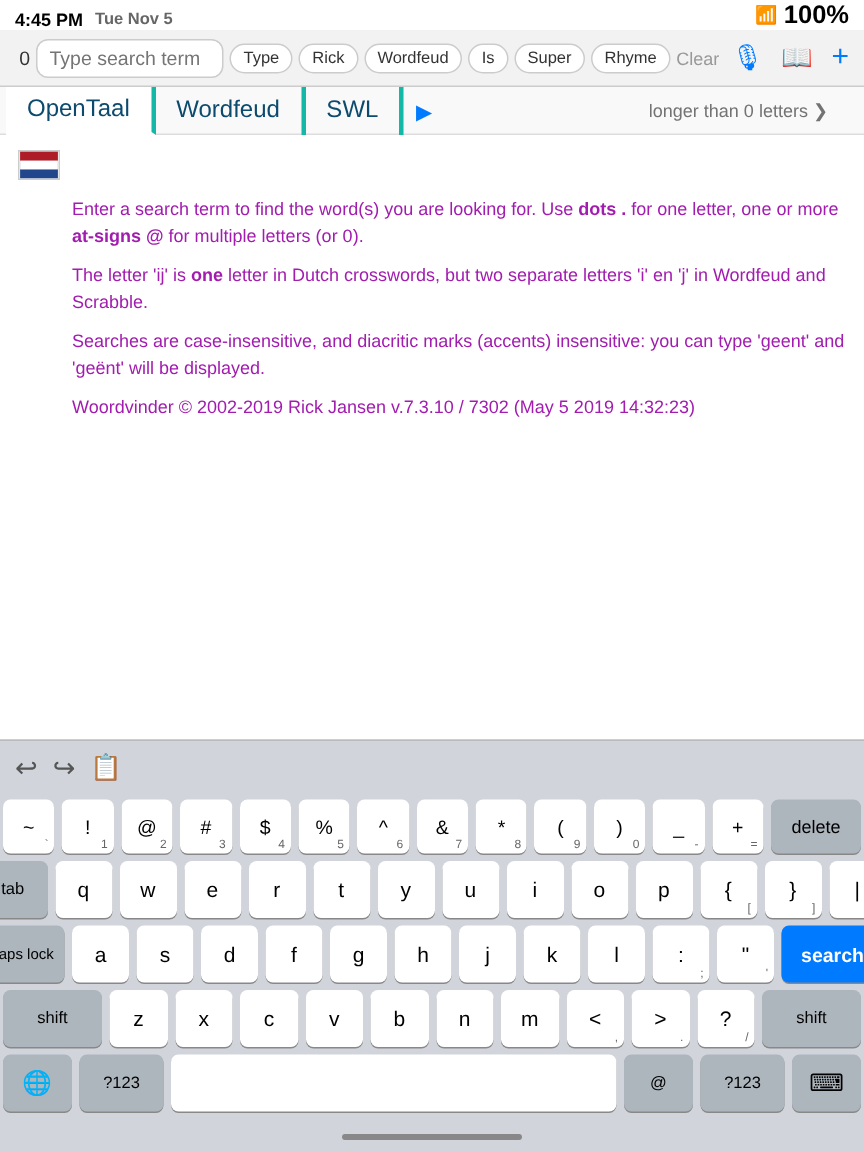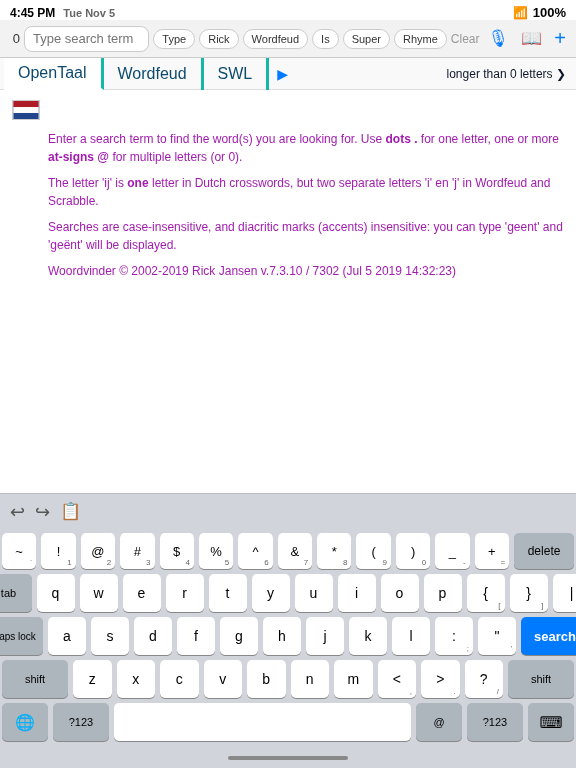--- a/index.html
+++ b/index.html
@@ -109,23 +109,23 @@
       font-weight: 500;
     }
     #tabs-arrow {
       font-size: 14px;
       color: #007aff;
       padding: 0 8px;
       cursor: pointer;
     }
     #tabs-right {
       margin-left: auto;
-      padding-right: 10px;
+      padding-right: 24px;
       font-size: 12px;
-      color: #0f172a;
+      color: #737373;
       cursor: pointer;
       white-space: nowrap;
     }
 
     
     #content {
       padding: 10px 12px;
       background: #fff;
       height: calc(768px - 20px - 38px - 32px - 210px);
       overflow-y: auto;
@@ -266,21 +266,21 @@
 </head>
 <body>
 
 <div id="status-bar">
   <div id="status-left">
     <span>4:45 PM</span>
     <span style="font-size:11px;color:#666;margin-left:4px;">Tue Nov 5</span>
   </div>
   <div id="status-right">
     <span style="font-size:12px;">📶</span>
-    <span style="font-size:13px;">100%</span>
+    <span style="font-size:17px;">100%</span>
   </div>
 </div>
 
 <div id="top-bar">
   <span id="search-number">0</span>
   <div id="search-input-wrapper">
     <input id="search-input" type="text" placeholder="Type search term" style="">
   </div>
   <button class="pill-btn">Type</button>
   <button class="pill-btn">Rick</button>
@@ -307,21 +307,21 @@
 
     <svg id="flag" width="28" height="20" viewBox="0 0 28 20">
       <rect width="28" height="20" fill="#21468B"></rect>
       <rect width="28" height="13.3" fill="#fff"></rect>
       <rect width="28" height="6.7" fill="#AE1C28"></rect>
     </svg>
   </div>
   <p>Enter a search term to find the word(s) you are looking for. Use <strong>dots</strong> <strong>.</strong> for one letter, one or more <strong>at-signs @</strong> for multiple letters (or 0).</p>
   <p>The letter 'ij' is <strong>one</strong> letter in Dutch crosswords, but two separate letters 'i' en 'j' in Wordfeud and Scrabble.</p>
   <p>Searches are case-insensitive, and diacritic marks (accents) insensitive: you can type 'geent' and 'geënt' will be displayed.</p>
-  <p id="copyright">Woordvinder © 2002-2019 Rick Jansen v.7.3.10 / 7302 (Jul 5 2019 14:32:23)</p>
+  <p id="copyright">Woordvinder © 2002-2019 Rick Jansen v.7.3.10 / 7302 (May 5 2019 14:32:23)</p>
 </div>
 
 <div id="keyboard-area">
 
   <div id="keyboard-toolbar">
     <span class="kb-toolbar-icon">↩</span>
     <span class="kb-toolbar-icon">↪</span>
     <span class="kb-toolbar-icon paste">📋</span>
   </div>
 

